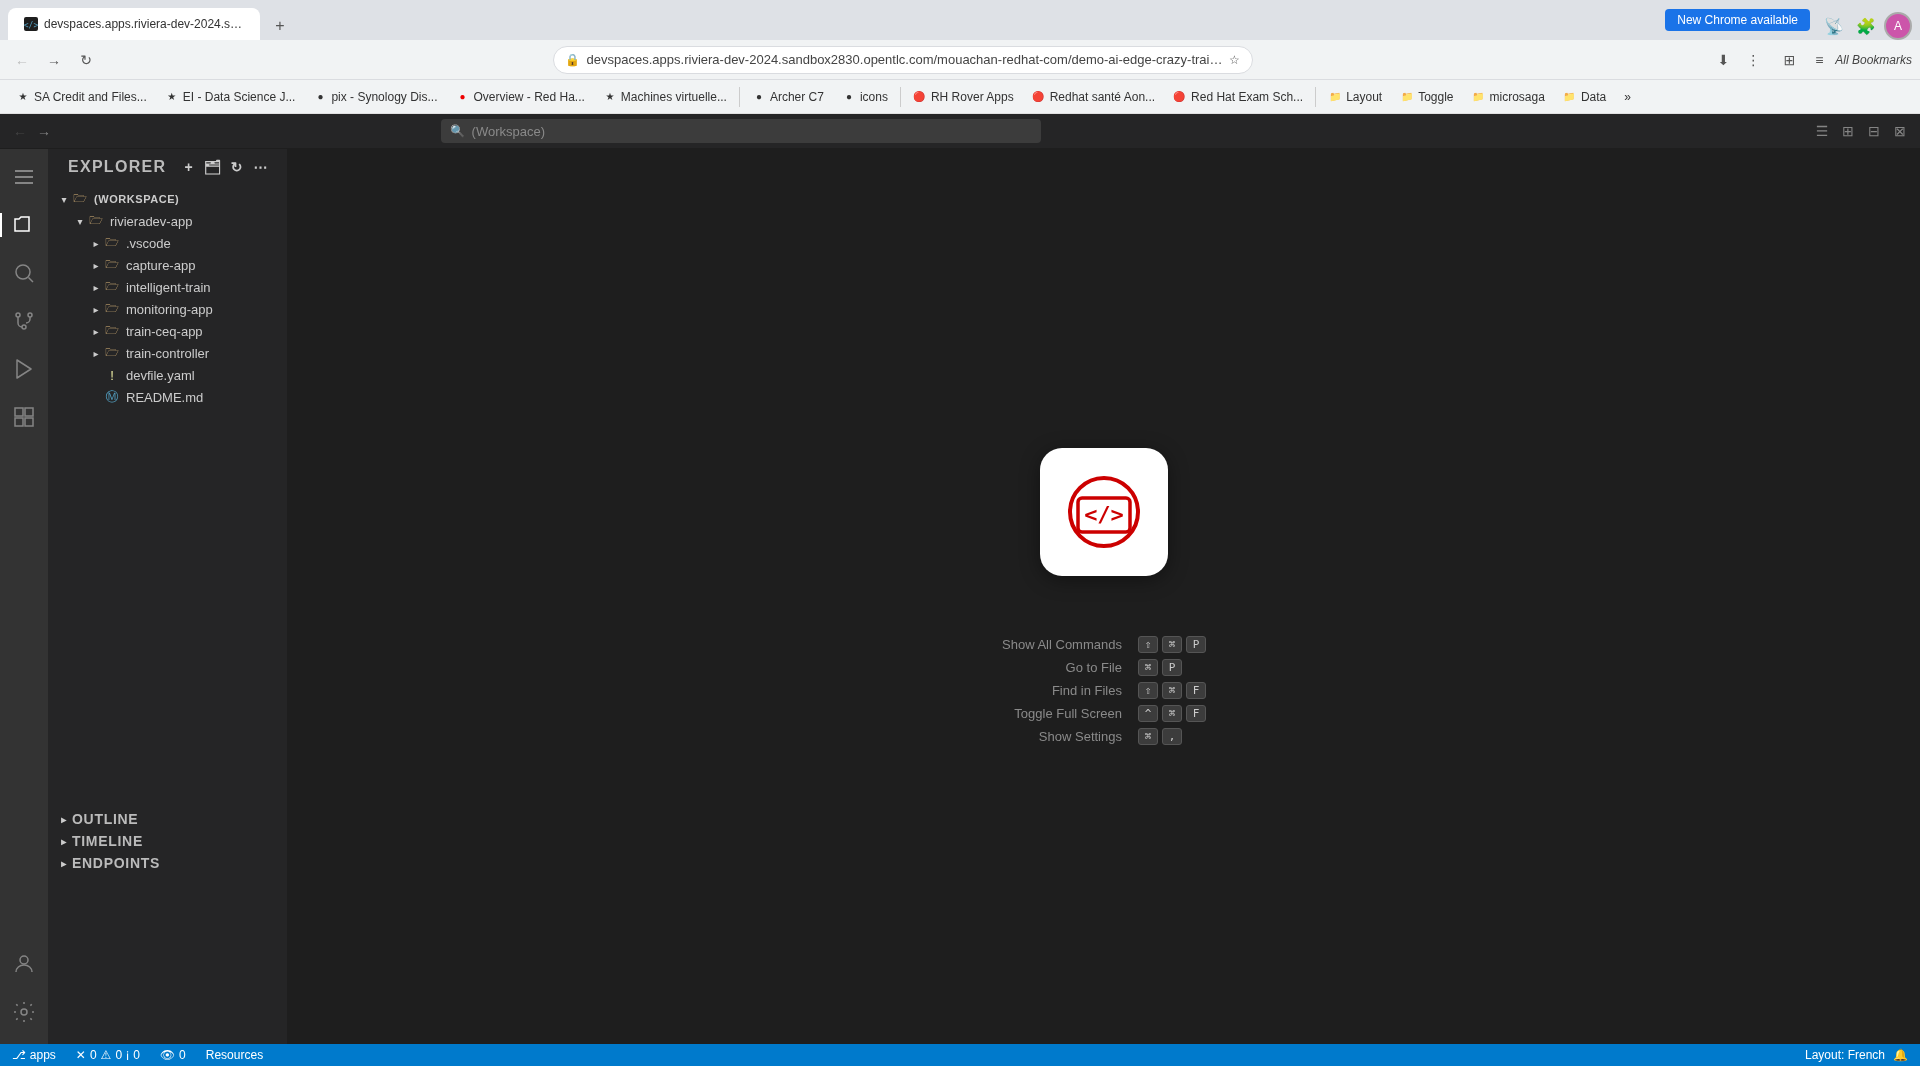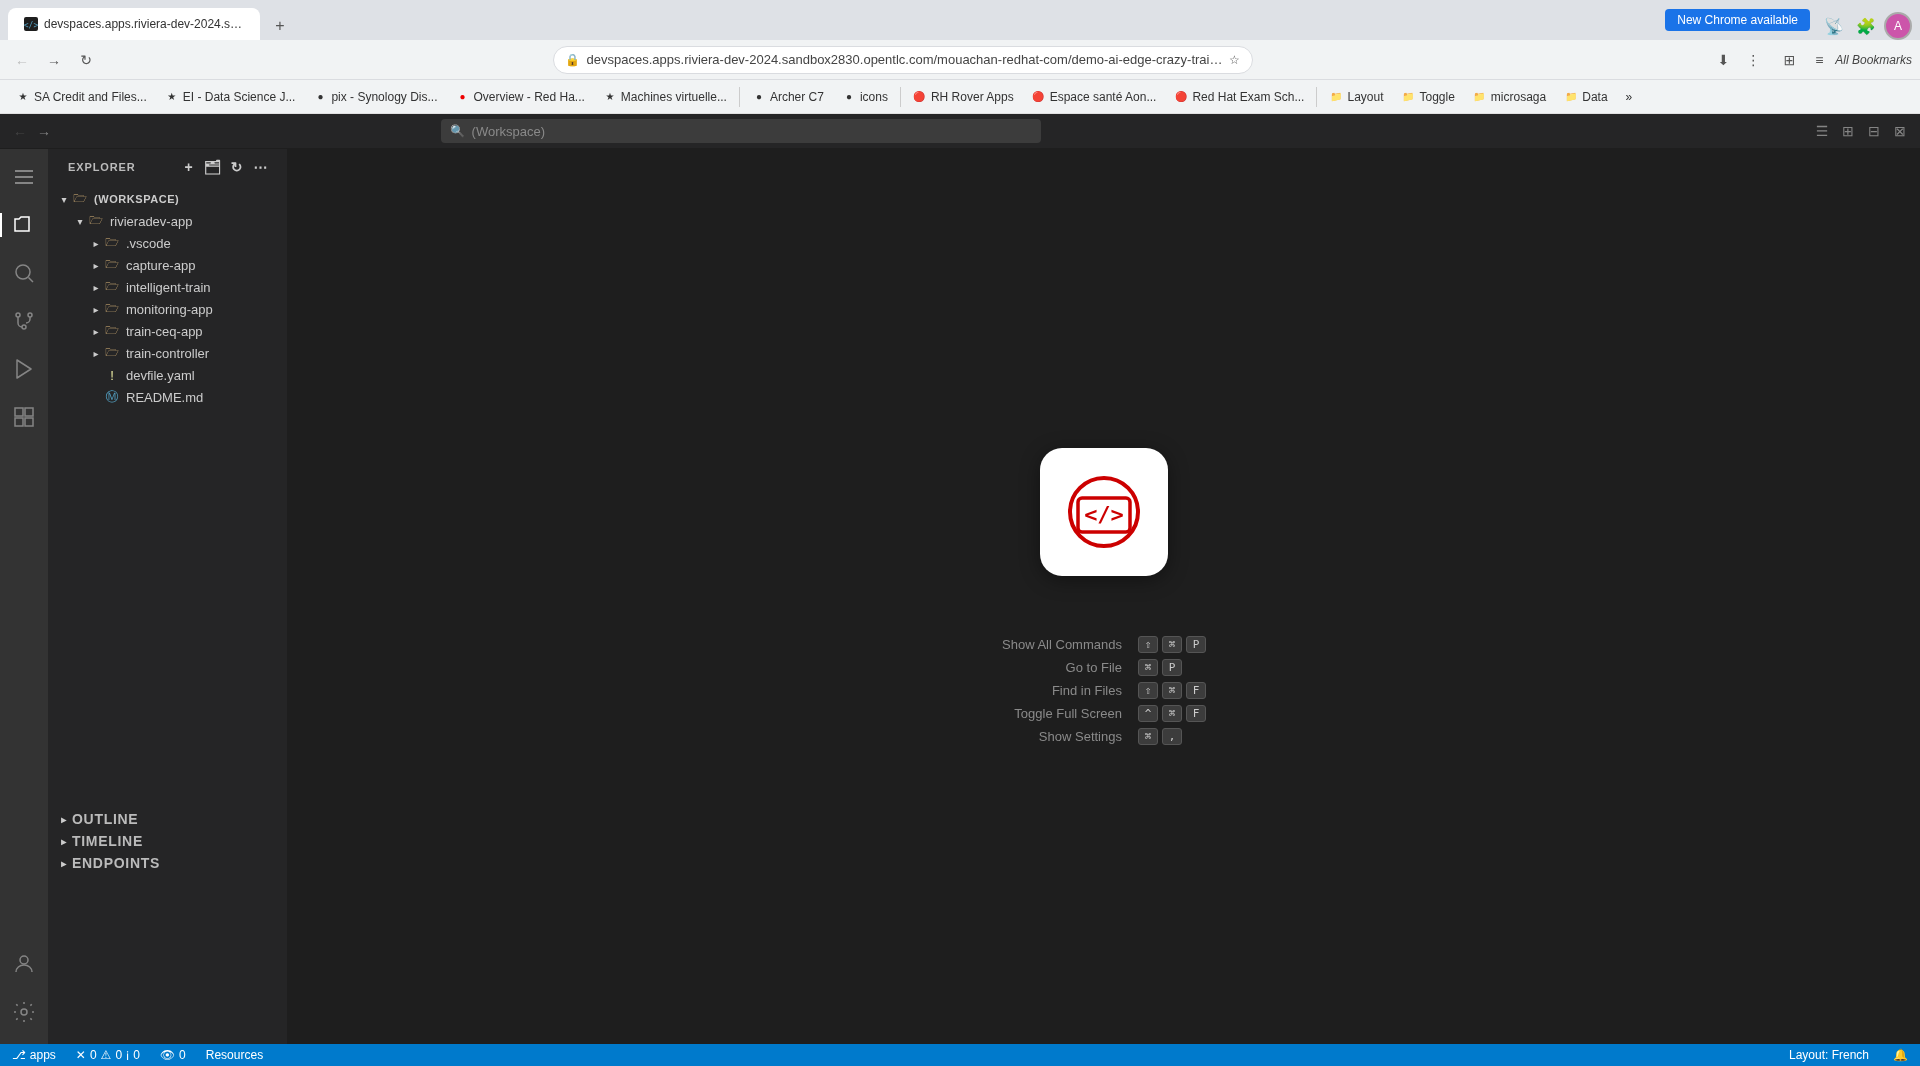--- a/index.html
+++ b/index.html
@@ -392,21 +392,21 @@
       padding: 0 4px;
       height: 22px;
       cursor: pointer;
       white-space: nowrap;
     }
 
     .status-right {
       margin-left: auto;
       display: flex;
       align-items: flex-start;
-      gap: 16px;
+      gap: 0;
     }
 
     
     #vscode-top-bar {
       height: 35px;
       background: #252526;
       display: flex;
       align-items: center;
       padding: 0 8px;
       border-bottom: 1px solid #1e1e1e;
@@ -545,21 +545,21 @@
       <span class="bookmark-icon">●</span>
       <span>icons</span>
     </div>
     <div class="bm-separator"></div>
     <div class="bookmark-item">
       <span class="bookmark-icon" style="color:#e00;">🔴</span>
       <span>RH Rover Apps</span>
     </div>
     <div class="bookmark-item">
       <span class="bookmark-icon" style="color:#e00;">🔴</span>
-      <span>Espace santé Aon...</span>
+      <span>Redhat santé Aon...</span>
     </div>
     <div class="bookmark-item">
       <span class="bookmark-icon" style="color:#e00;">🔴</span>
       <span>Red Hat Exam Sch...</span>
     </div>
     <div class="bm-separator"></div>
     <div class="bookmark-item">
       <span class="bookmark-icon">📁</span>
       <span>Layout</span>
     </div>
@@ -654,21 +654,21 @@
           <svg viewBox="0 0 24 24" fill="none" stroke="currentColor" stroke-width="1.5">
               <circle cx="12" cy="12" r="3"></circle>
               <path d="M12 2v2M12 20v2M4.22 4.22l1.42 1.42M18.36 18.36l1.42 1.42M2 12h2M20 12h2M4.22 19.78l1.42-1.42M18.36 5.64l1.42-1.42"></path>
             </svg>
         </div>
       </div>
     </div>
 
     <div id="sidebar">
       <div id="sidebar-header">
-        <span style="text-transform:uppercase;letter-spacing:0.08em;font-size:11px;font-weight:700;">Explorer</span>
+        <span style="text-transform:uppercase;letter-spacing:0.08em;font-size:16px;font-weight:700;">Explorer</span>
         <div class="sidebar-header-actions">
           <div class="sidebar-action-btn">+</div>
           <div class="sidebar-action-btn">🗂</div>
           <div class="sidebar-action-btn">↻</div>
           <div class="sidebar-action-btn">⋯</div>
         </div>
       </div>
 
       <div id="file-tree">
 

